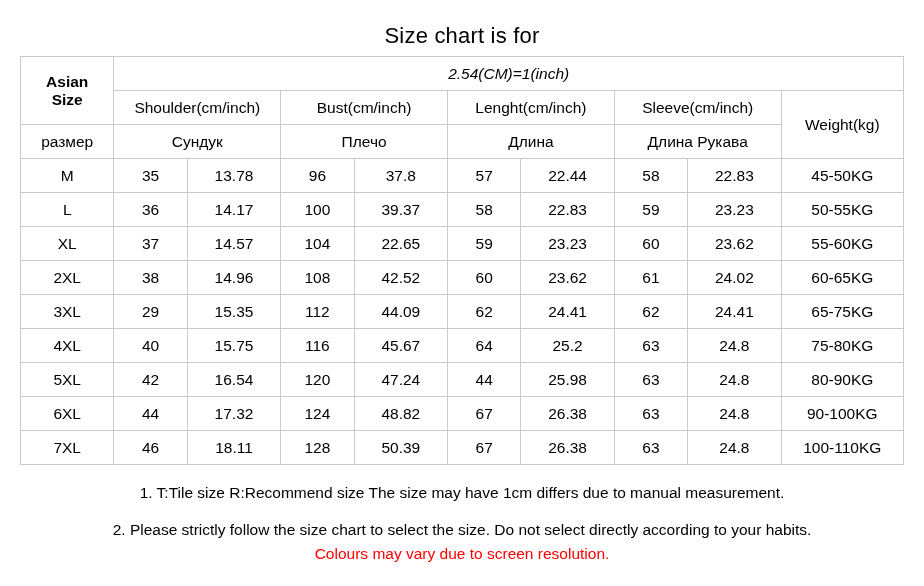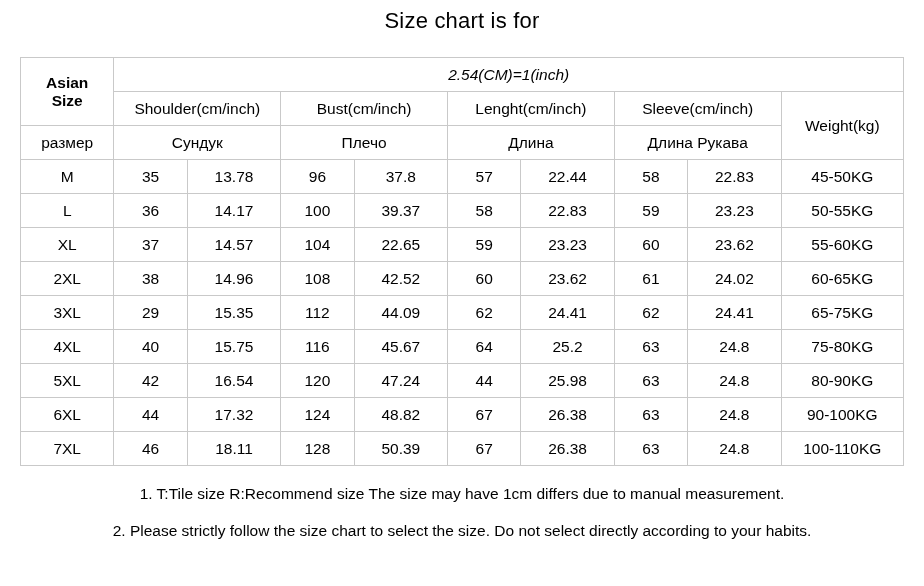--- a/index.html
+++ b/index.html
@@ -17,27 +17,27 @@
   .page {
     width: 924px;
     height: 586px;
     position: relative;
     box-sizing: border-box;
   }
   .title {
     text-align: center;
     font-size: 22px;
     font-weight: normal;
-    padding-top: 8px;
+    padding-top: 23px;
     padding-bottom: 7px;
     letter-spacing: 0.2px;
   }
   table.size-chart {
     border-collapse: collapse;
-    margin: 16px auto;
+    margin: 0 auto;
     width: 884px;
     table-layout: fixed;
   }
   table.size-chart td {
     border: 1px solid #c9c9c9;
     text-align: center;
     vertical-align: middle;
     font-size: 15.5px;
     height: 33px;
     padding: 0 2px;
@@ -217,15 +217,16 @@
         <td>63</td>
         <td>24.8</td>
         <td>100-110KG</td>
       </tr>
     </tbody>
   </table>
 
   <div class="notes">
     <span class="note-line">1. T:Tile size R:Recommend size The size may have 1cm differs due to manual measurement.</span>
     <span class="note-line">2. Please strictly follow the size chart to select the size. Do not select directly according to your habits.</span>
+    <span class="note-red">Colours may vary due to screen resolution.</span>
   </div>
 
 </div>
 
 </body></html>

